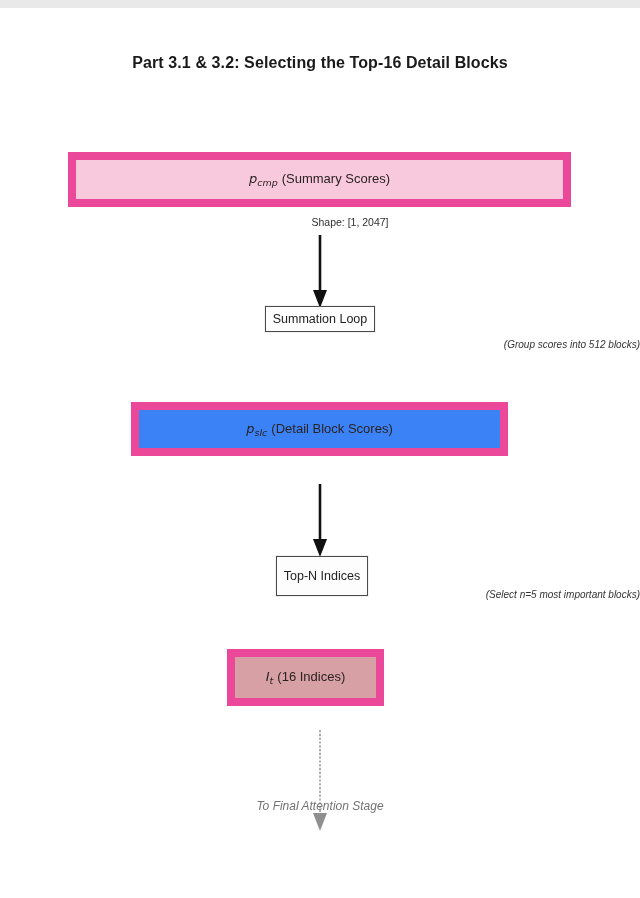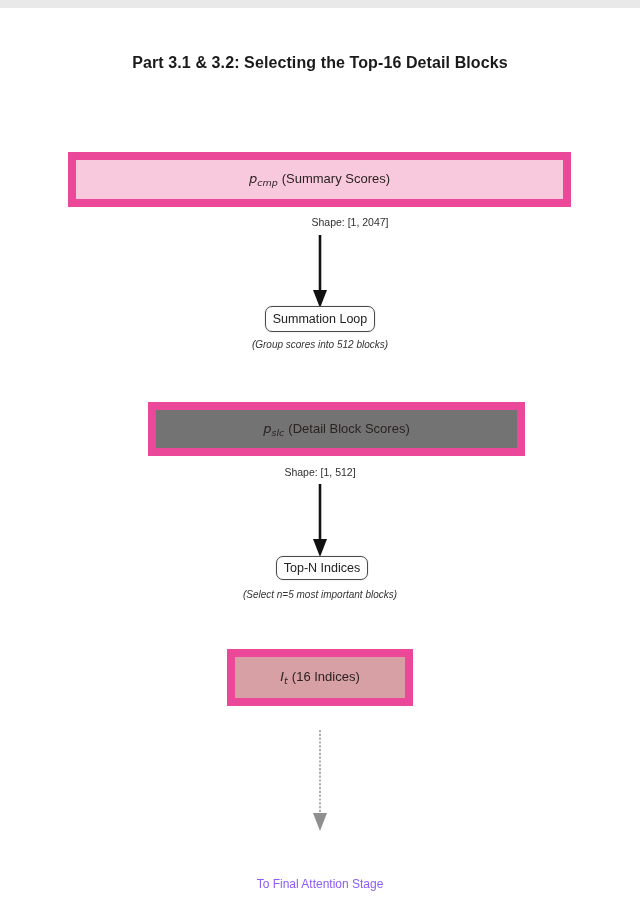--- a/index.html
+++ b/index.html
@@ -25,22 +25,22 @@
     position: absolute;
     border: 8px solid #ec4899;
     box-sizing: border-box;
     display: flex;
     align-items: center;
     justify-content: center;
     font-size: 13px;
     color: #2b2222;
   }
   .block-pcmp   { left: 68px;  top: 144px; width: 503px; height: 55px; background: #f8c9dc; }
-  .block-pslc   { left: 148px; top: 394px; width: 377px; height: 54px; background: #737373; }
-  .block-it     { left: 227px; top: 641px; width: 186px; height: 57px; background: #d6a0a4; }
+  .block-pslc   { left: 131px; top: 394px; width: 377px; height: 54px; background: #3b82f6; }
+  .block-it     { left: 227px; top: 641px; width: 157px; height: 57px; background: #d6a0a4; }
 
   .math-var {
     font-family: "DejaVu Sans", sans-serif;
     font-style: italic;
     font-size: 13px;
   }
   .math-sub {
     font-family: "DejaVu Sans", sans-serif;
     font-style: italic;
     font-size: 9.5px;
@@ -57,44 +57,46 @@
 
   .arrow-svg { position: absolute; display: block; }
   .arrow-1 { left: 304px; top: 226px; }
   .arrow-2 { left: 304px; top: 475px; }
   .arrow-3 { left: 307px; top: 718px; }
 
   .process-node {
     position: absolute;
     background: #fdfdfd;
     border: 1.4px solid #4a4a4a;
-    border-radius: 7px;
+    border-radius: 0;
     box-sizing: border-box;
     display: flex;
     align-items: center;
     justify-content: center;
     font-size: 12.5px;
     color: #222222;
     box-shadow: 0 0 0 1px rgba(0,0,0,0.05);
   }
   .node-summation { left: 265px; top: 298px; width: 110px; height: 26px; }
-  .node-topn      { left: 276px; top: 548px; width: 92px;  height: 24px; }
+  .node-topn      { left: 276px; top: 548px; width: 92px;  height: 40px; }
 
   .annotation {
     font-style: italic;
     font-size: 10px;
     color: #333333;
+    text-align: right;
   }
   .annot-summation { top: 331px; }
   .annot-topn      { top: 581px; }
 
   .final-label {
-    top: 869px;
+    top: 791px;
+    font-style: italic;
     font-size: 12px;
-    color: #8b5cf6;
+    color: #737373;
   }
 </style>
 </head>
 <body>
 
 <div class="page">
 
   <div class="centered diagram-title">Part 3.1 &amp; 3.2: Selecting the Top-16 Detail Blocks</div>
 
   <div class="block block-pcmp">
@@ -112,21 +114,20 @@
   <div class="process-node node-summation">
     <span>Summation Loop</span>
   </div>
   <div class="centered annotation annot-summation">(Group scores into 512 blocks)</div>
 
   <div class="block block-pslc">
     <span>
       <span class="math-var">p</span><span class="math-sub">slc</span><span class="caption">(Detail Block Scores)</span>
     </span>
   </div>
-  <div class="centered shape-label shape-pslc">Shape: [1, 512]</div>
 
   <svg class="arrow-svg arrow-2" width="32" height="76">
     <line x1="16" y1="1" x2="16" y2="58" stroke="#111111" stroke-width="2.6"></line>
     <polygon points="9,56 23,56 16,74" fill="#111111"></polygon>
   </svg>
 
   <div class="process-node node-topn">
     <span>Top-N Indices</span>
   </div>
   <div class="centered annotation annot-topn">(Select n=5 most important blocks)</div>

